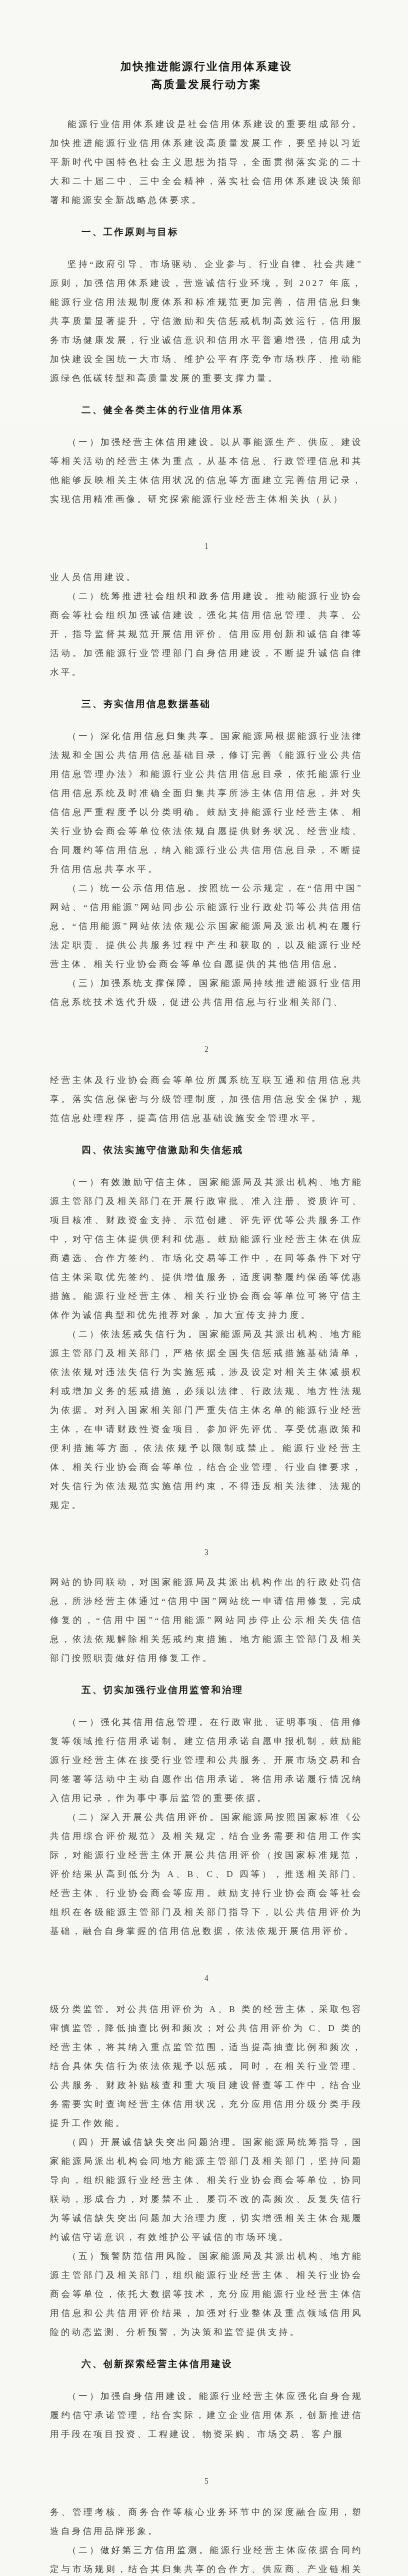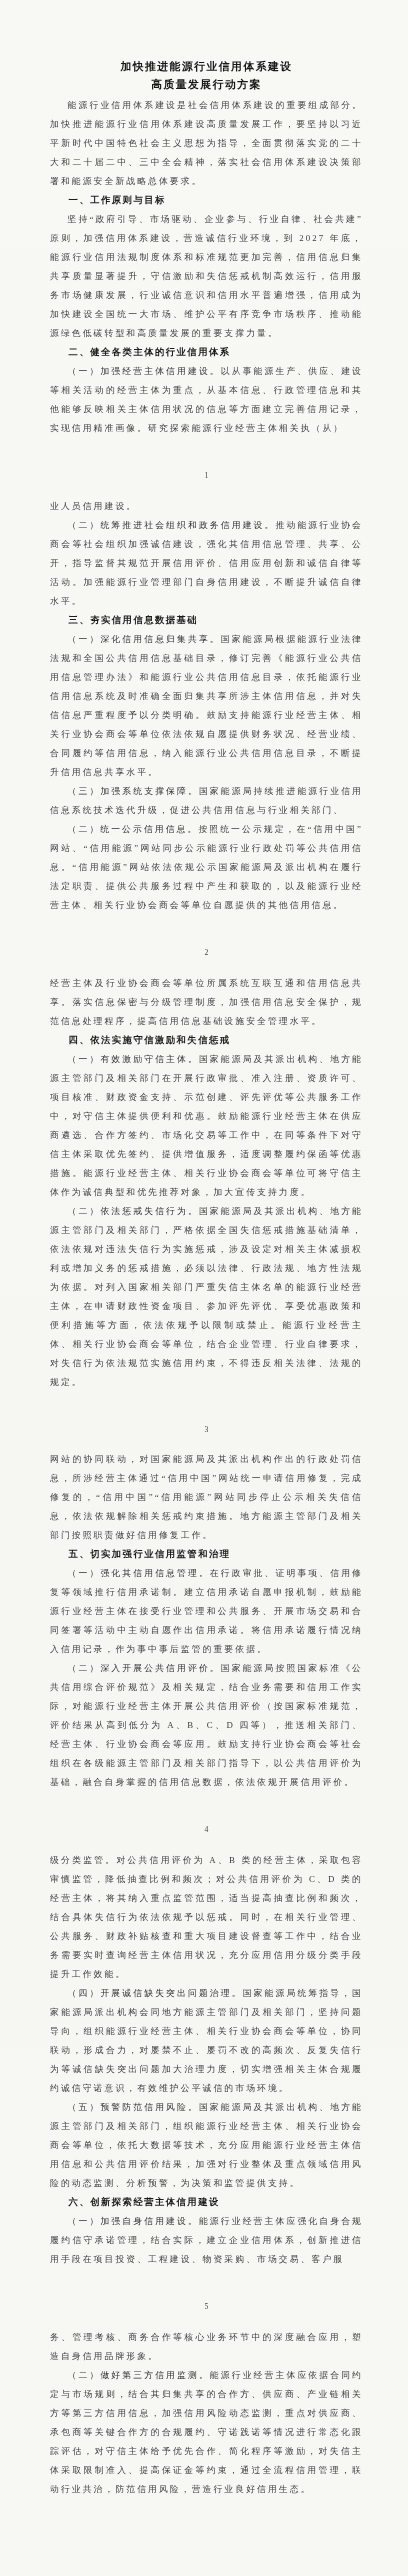--- a/index.html
+++ b/index.html
@@ -21,37 +21,37 @@
   .doc-title {
     margin: 0;
     text-align: center;
     font-family: "Liberation Sans", "DejaVu Sans", sans-serif;
     font-weight: 700;
     font-size: 10.8px;
     line-height: 17.5px;
     letter-spacing: 1.5px;
     color: #171717;
   }
-  .title-block { margin-bottom: 3px; }
+  .title-block { margin-bottom: 22px; }
   .para {
     margin: 0;
     font-size: 8.8px;
     line-height: 19px;
     letter-spacing: 2.1px;
     text-align: justify;
     text-indent: 2em;
     color: #3c3c3c;
   }
   .para.noindent { text-indent: 0; }
   .para .lead {
     font-weight: 400;
     color: #2e2e2e;
   }
   .sec {
-    margin: 0;
+    margin: 13px;
     font-family: "Liberation Sans", "DejaVu Sans", sans-serif;
     font-weight: 700;
     font-size: 9.3px;
     line-height: 19px;
     letter-spacing: 1.5px;
     text-indent: 2em;
     color: #1c1c1c;
   }
   .pagenum {
     text-align: center;
@@ -85,23 +85,23 @@
   <div class="pagenum">1</div>
 
   <p class="para noindent"><span>业人员信用建设。</span></p>
 
   <p class="para"><b class="lead">（二）统筹推进社会组织和政务信用建设。</b><span>推动能源行业协会商会等社会组织加强诚信建设，强化其信用信息管理、共享、公开，指导监督其规范开展信用评价、信用应用创新和诚信自律等活动。加强能源行业管理部门自身信用建设，不断提升诚信自律水平。</span></p>
 
   <h2 class="sec">三、夯实信用信息数据基础</h2>
 
   <p class="para"><b class="lead">（一）深化信用信息归集共享。</b><span>国家能源局根据能源行业法律法规和全国公共信用信息基础目录，修订完善《能源行业公共信用信息管理办法》和能源行业公共信用信息目录，依托能源行业信用信息系统及时准确全面归集共享所涉主体信用信息，并对失信信息严重程度予以分类明确。鼓励支持能源行业经营主体、相关行业协会商会等单位依法依规自愿提供财务状况、经营业绩、合同履约等信用信息，纳入能源行业公共信用信息目录，不断提升信用信息共享水平。</span></p>
 
+  <p class="para"><b class="lead">（二）统一公示信用信息。</b><span>按照统一公示规定，在“信用中国”网站、“信用能源”网站同步公示能源行业行政处罚等公共信用信息。“信用能源”网站依法依规公示国家能源局及派出机构在履行法定职责、提供公共服务过程中产生和获取的，以及能源行业经营主体、相关行业协会商会等单位自愿提供的其他信用信息。</span></p>
+
   <p class="para"><b class="lead">（三）加强系统支撑保障。</b><span>国家能源局持续推进能源行业信用信息系统技术迭代升级，促进公共信用信息与行业相关部门、</span></p>
-
-  <p class="para"><b class="lead">（二）统一公示信用信息。</b><span>按照统一公示规定，在“信用中国”网站、“信用能源”网站同步公示能源行业行政处罚等公共信用信息。“信用能源”网站依法依规公示国家能源局及派出机构在履行法定职责、提供公共服务过程中产生和获取的，以及能源行业经营主体、相关行业协会商会等单位自愿提供的其他信用信息。</span></p>
 
   <div class="pagenum">2</div>
 
   <p class="para noindent"><span>经营主体及行业协会商会等单位所属系统互联互通和信用信息共享。落实信息保密与分级管理制度，加强信用信息安全保护，规范信息处理程序，提高信用信息基础设施安全管理水平。</span></p>
 
   <h2 class="sec">四、依法实施守信激励和失信惩戒</h2>
 
   <p class="para"><b class="lead">（一）有效激励守信主体。</b><span>国家能源局及其派出机构、地方能源主管部门及相关部门在开展行政审批、准入注册、资质许可、项目核准、财政资金支持、示范创建、评先评优等公共服务工作中，对守信主体提供便利和优惠。鼓励能源行业经营主体在供应商遴选、合作方签约、市场化交易等工作中，在同等条件下对守信主体采取优先签约、提供增值服务，适度调整履约保函等优惠措施。能源行业经营主体、相关行业协会商会等单位可将守信主体作为诚信典型和优先推荐对象，加大宣传支持力度。</span></p>
 
   <p class="para"><b class="lead">（二）依法惩戒失信行为。</b><span>国家能源局及其派出机构、地方能源主管部门及相关部门，严格依据全国失信惩戒措施基础清单，依法依规对违法失信行为实施惩戒，涉及设定对相关主体减损权利或增加义务的惩戒措施，必须以法律、行政法规、地方性法规为依据。对列入国家相关部门严重失信主体名单的能源行业经营主体，在申请财政性资金项目、参加评先评优、享受优惠政策和便利措施等方面，依法依规予以限制或禁止。能源行业经营主体、相关行业协会商会等单位，结合企业管理、行业自律要求，对失信行为依法规范实施信用约束，不得违反相关法律、法规的规定。</span></p>

